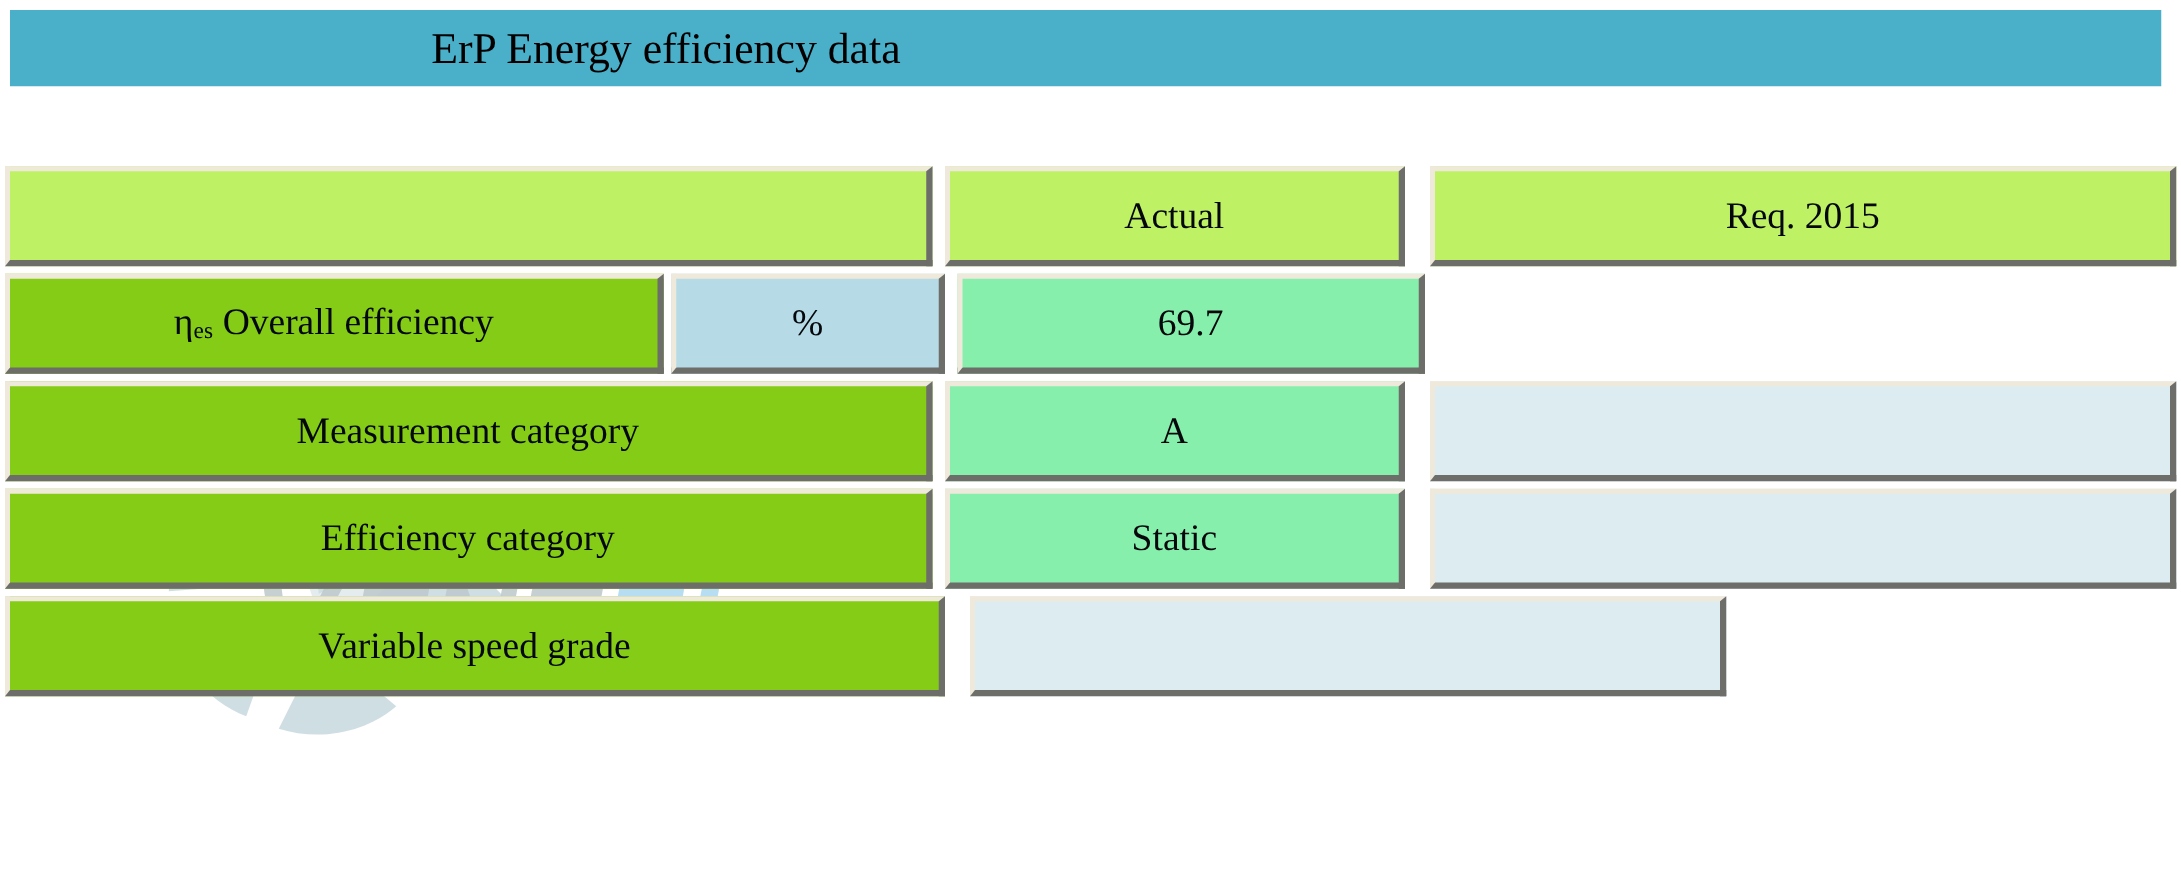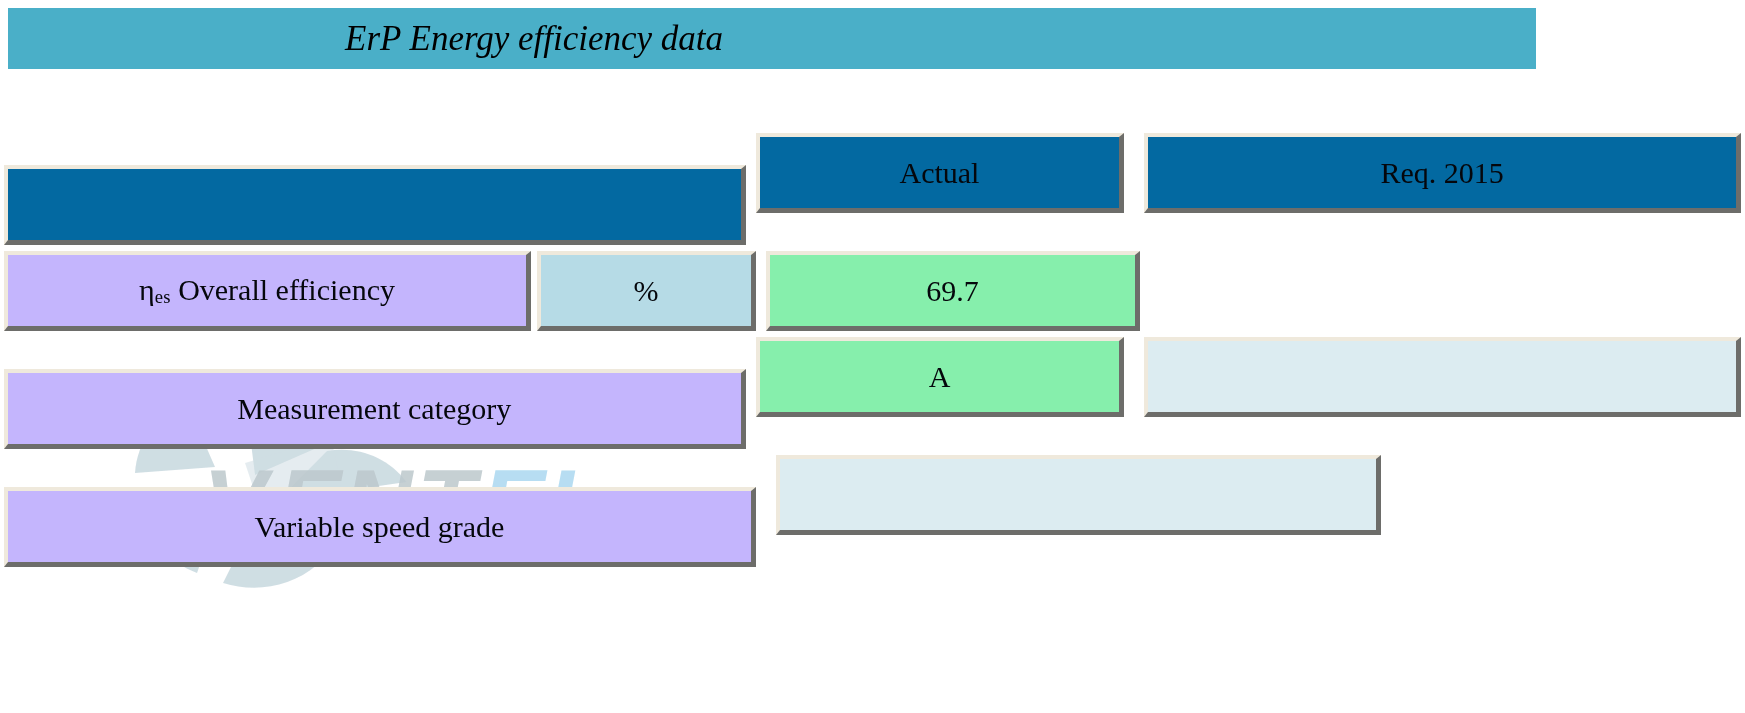--- a/index.html
+++ b/index.html
@@ -13,28 +13,27 @@
     overflow: hidden;
     font-family: "Liberation Serif", "DejaVu Serif", serif;
     position: relative;
   }
 
   
   #title-band {
     position: absolute;
     left: 8px;
     top: 8px;
-    width: 1528px;
+    width: 1721px;
     height: 61px;
     background: #4aafc8;
     display: flex;
     align-items: center;
     justify-content: flex-start;
     box-sizing: border-box;
-    font-style: italic;
   }
   #title-text {
     margin-left: 337px;
     font-size: 35px;
     color: #000000;
     line-height: 1;
     letter-spacing: 0px;
     white-space: nowrap;
   }
 
@@ -70,28 +69,28 @@
     justify-content: center;
     border-top: 4px solid #efe9dc;
     border-left: 4px solid #efe9dc;
     border-right: 5px solid #6d6d6a;
     border-bottom: 5px solid #6d6d6a;
     font-size: 30px;
     color: #05070c;
     text-align: center;
     overflow: hidden;
   }
-  .cell.head  { background: #0369a1; }
-  .cell.label { background: #c4b5fd; }
+  .cell.head  { background: #bef264; }
+  .cell.label { background: #84cc16; }
   .cell.unit  { background: #b6dbe6; }
   .cell.value { background: #86efac; }
   .cell.valueblank { background: #dcecf1; }
 
   
-  .c-label      { width: 752px; margin-top: 32px; }
+  .c-label      { width: 752px; }
   .c-label-narw { width: 527px; }
   .c-unit       { width: 219px; margin-left: 6px; }
   .c-actual     { width: 374px; margin-left: 10px; }
   .c-req        { width: 605px; margin-left: 20px; }
 
   .h-head  { height: 80px; }
   .h-row   { height: 80px; }
 
   .eta { font-style: normal; }
   .eta sub {
@@ -147,20 +146,25 @@
     <div class="cell unit c-unit h-row">%</div>
     <div class="cell value c-actual h-row">69.7</div>
   </div>
 
   <div class="trow">
     <div class="cell label c-label h-row">Measurement category</div>
     <div class="cell value c-actual h-row">A</div>
     <div class="cell valueblank c-req h-row"></div>
   </div>
 
+  <div class="trow">
+    <div class="cell label c-label h-row">Efficiency category</div>
+    <div class="cell value c-actual h-row">Static</div>
+    <div class="cell valueblank c-req h-row"></div>
+  </div>
 
 
   <div class="trow">
     <div class="cell label c-label h-row">Variable speed grade</div>
     <div class="cell valueblank c-req h-row"></div>
   </div>
 
 </div>
 
 </body></html>

